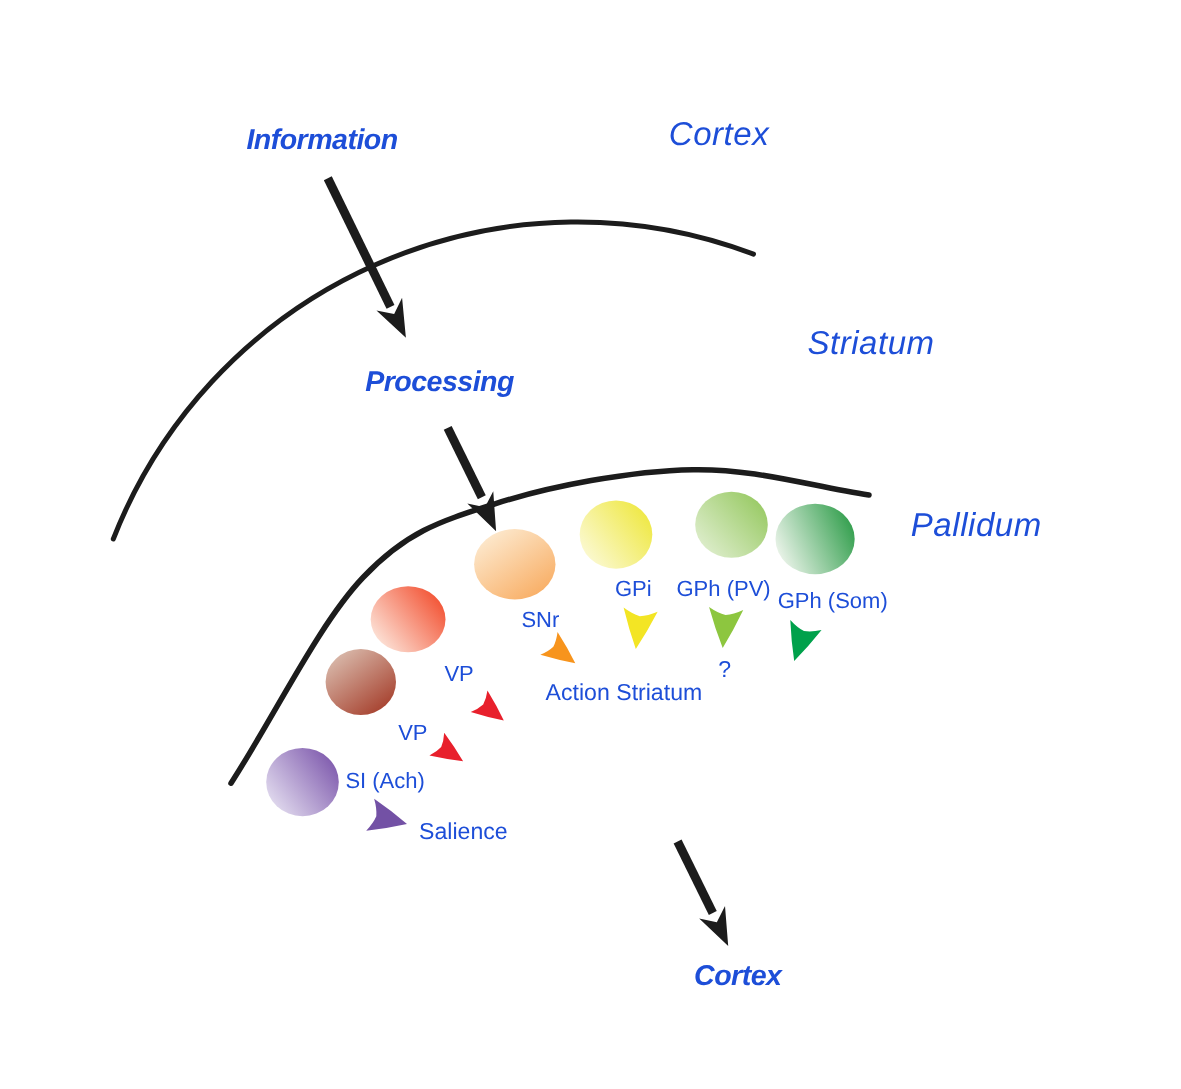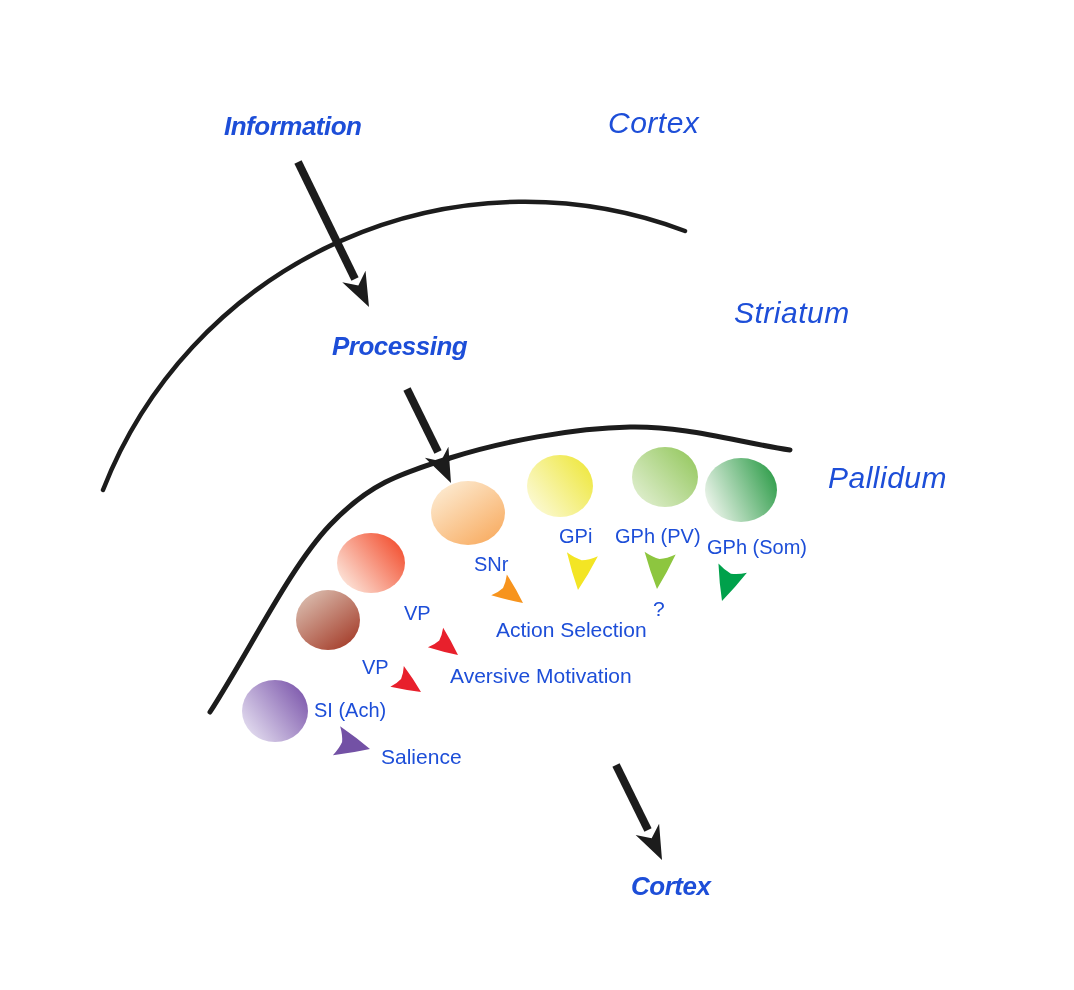--- a/index.html
+++ b/index.html
@@ -104,17 +104,16 @@
 
   <div class="lbl nuc" style="left:314px;top:699px;">SI (Ach)</div>
   <div class="lbl nuc" style="left:362px;top:656px;">VP</div>
   <div class="lbl nuc" style="left:404px;top:602px;">VP</div>
   <div class="lbl nuc" style="left:474px;top:553px;">SNr</div>
   <div class="lbl nuc" style="left:559px;top:525px;">GPi</div>
   <div class="lbl nuc" style="left:615px;top:525px;">GPh (PV)</div>
   <div class="lbl nuc" style="left:707px;top:536px;">GPh (Som)</div>
 
   <div class="lbl func" style="left:381px;top:745px;">Salience</div>
-  <div class="lbl func" style="left:450px;top:664px;">Aversive Motivation</div>
-  <div class="lbl func" style="left:496px;top:618px;">Action Selection</div>
+  <div class="lbl func" style="left:496px;top:618px;">Action Striatum</div>
   <div class="lbl func" style="left:653px;top:597px;">?</div>
 
 </div>
 
 </body></html>

